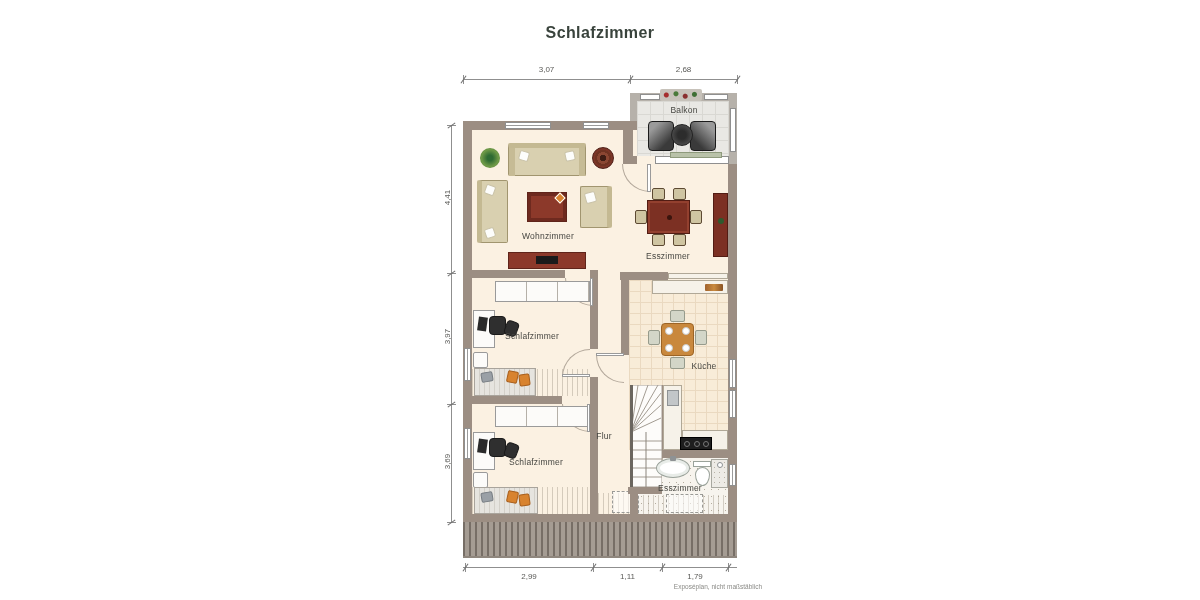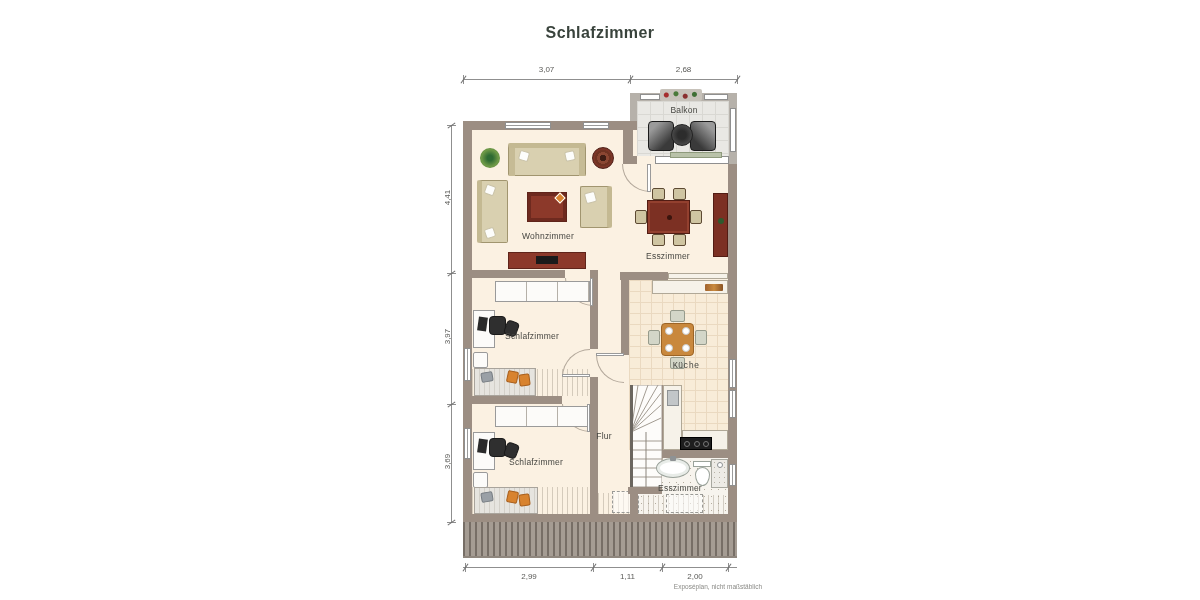--- a/index.html
+++ b/index.html
@@ -96,21 +96,21 @@
   <div class="abs tkv" style="left:465px;top:563px;"></div>
   <div class="abs tkv" style="left:593px;top:563px;"></div>
   <div class="abs tkv" style="left:662px;top:563px;"></div>
   <div class="abs tkv" style="left:728px;top:563px;"></div>
   <div class="abs tks" style="left:461px;top:567px;"></div>
   <div class="abs tks" style="left:589px;top:567px;"></div>
   <div class="abs tks" style="left:658px;top:567px;"></div>
   <div class="abs tks" style="left:724px;top:567px;"></div>
   <div class="abs dim-label" style="left:465px;top:572px;width:128px;">2,99</div>
   <div class="abs dim-label" style="left:593px;top:572px;width:69px;">1,11</div>
-  <div class="abs dim-label" style="left:662px;top:572px;width:66px;">2,00</div>
+  <div class="abs dim-label" style="left:662px;top:572px;width:66px;">1,79</div>
   <div class="abs footnote" style="left:602px;top:583px;width:160px;">Exposéplan, nicht maßstäblich</div>
 
   <div class="abs floor" style="left:463px;top:121px;width:274px;height:401px;"></div>
   <div class="abs grid-balc" style="left:637px;top:101px;width:92px;height:55px;"></div>
   <div class="abs grid-kitchen" style="left:629px;top:280px;width:99px;height:170px;"></div>
   <div class="abs dots-bath" style="left:638px;top:458px;width:90px;height:56px;"></div>
 
   <div class="abs hatch" style="left:472px;top:369px;width:118px;height:27px;"></div>
   <div class="abs hatch" style="left:472px;top:487px;width:118px;height:27px;"></div>
   <div class="abs hatch" style="left:598px;top:493px;width:32px;height:21px;"></div>
@@ -237,21 +237,21 @@
   <div class="abs chair-k" style="left:670px;top:310px;width:15px;height:12px;"></div>
   <div class="abs chair-k" style="left:670px;top:357px;width:15px;height:12px;"></div>
   <div class="abs chair-k" style="left:648px;top:330px;width:12px;height:15px;"></div>
   <div class="abs chair-k" style="left:695px;top:330px;width:12px;height:15px;"></div>
   <div class="abs" style="left:661px;top:323px;width:33px;height:33px;background:#c9883d;border:1px solid #9c6426;border-radius:4px;">
     <div class="abs" style="left:3px;top:3px;width:8px;height:8px;background:#fff;border-radius:50%;border:1px solid #c9c9c9;"></div>
     <div class="abs" style="right:3px;top:3px;width:8px;height:8px;background:#fff;border-radius:50%;border:1px solid #c9c9c9;"></div>
     <div class="abs" style="left:3px;bottom:3px;width:8px;height:8px;background:#fff;border-radius:50%;border:1px solid #c9c9c9;"></div>
     <div class="abs" style="right:3px;bottom:3px;width:8px;height:8px;background:#fff;border-radius:50%;border:1px solid #c9c9c9;"></div>
   </div>
-  <div class="abs room-label" style="left:656px;top:361px;width:60px;font-family:Liberation Mono, monospace;">Küche</div>
+  <div class="abs room-label" style="left:674px;top:361px;width:60px;">Küche</div>
   <div class="abs counter" style="left:663px;top:385px;width:19px;height:65px;">
     <div class="abs" style="left:3px;top:4px;width:12px;height:16px;background:#c2c6c8;border:1px solid #8e9294;"></div>
   </div>
   <div class="abs counter" style="left:682px;top:430px;width:46px;height:20px;"></div>
   <div class="abs" style="left:680px;top:437px;width:32px;height:13px;background:#1e1e1e;border:1px solid #000;">
     <div class="abs" style="left:3px;top:3px;width:6px;height:6px;border:1px solid #777;border-radius:50%;"></div>
     <div class="abs" style="left:13px;top:3px;width:6px;height:6px;border:1px solid #777;border-radius:50%;"></div>
     <div class="abs" style="left:22px;top:3px;width:6px;height:6px;border:1px solid #777;border-radius:50%;"></div>
   </div>
 

